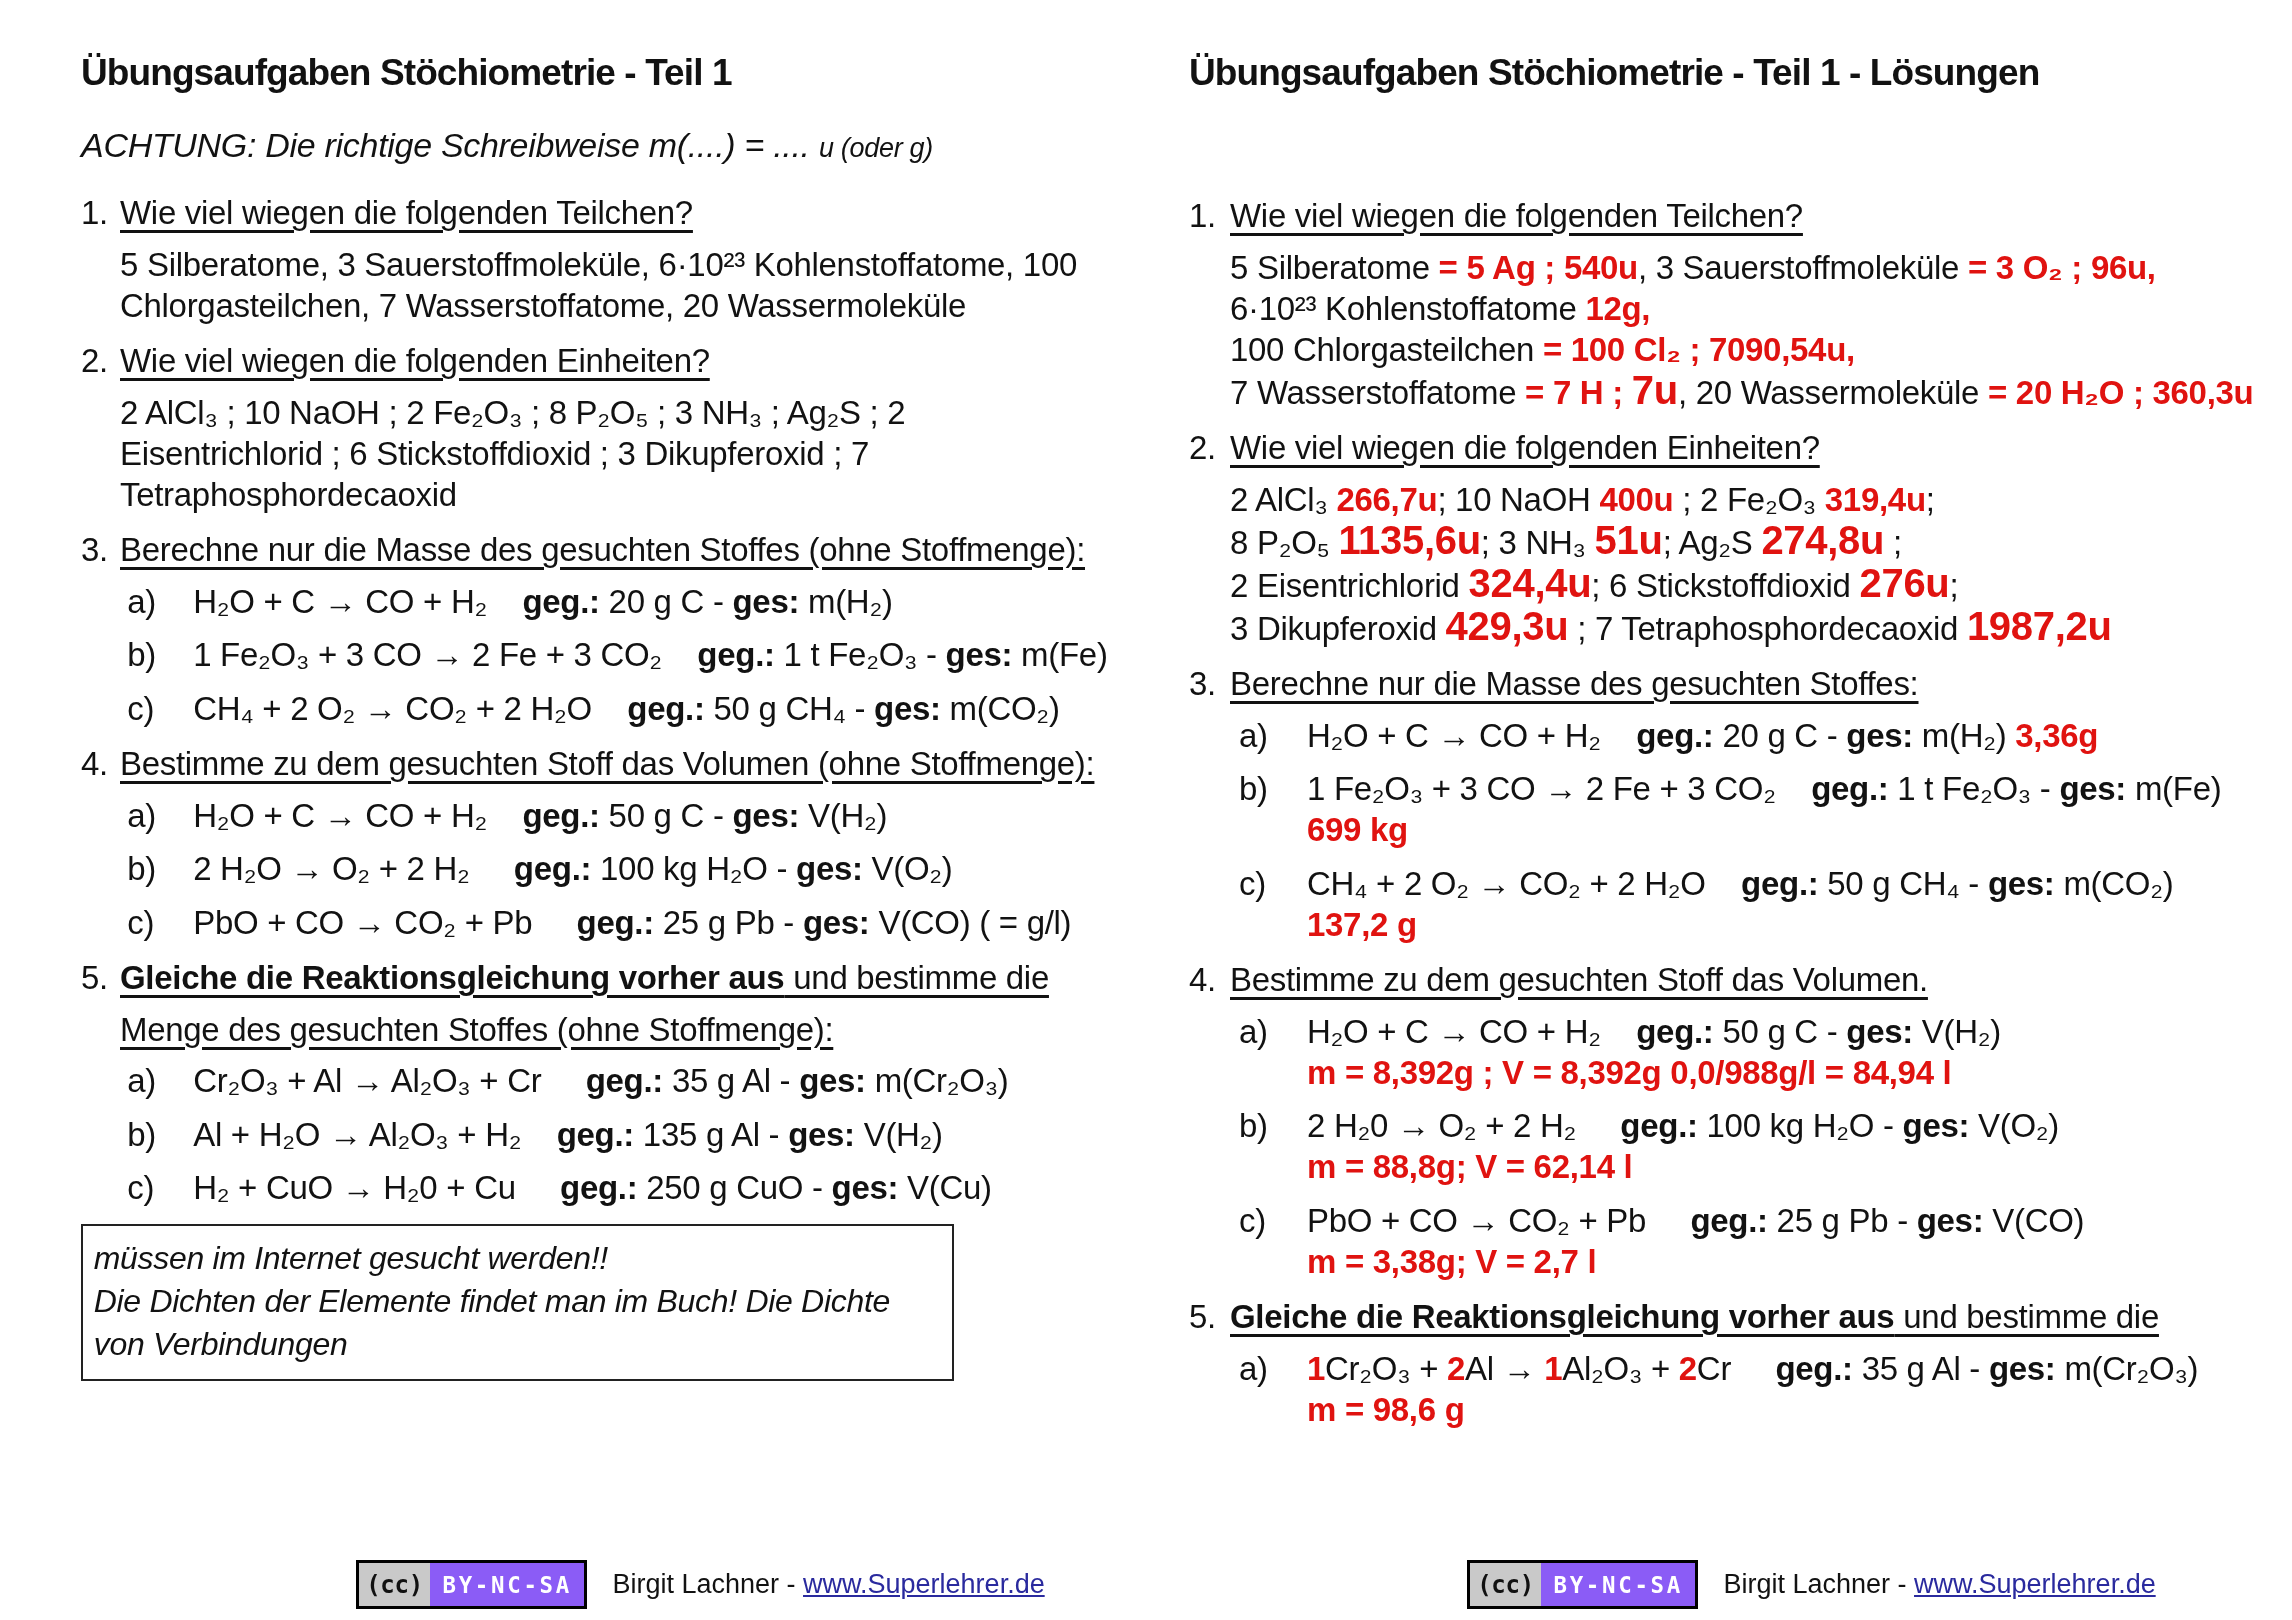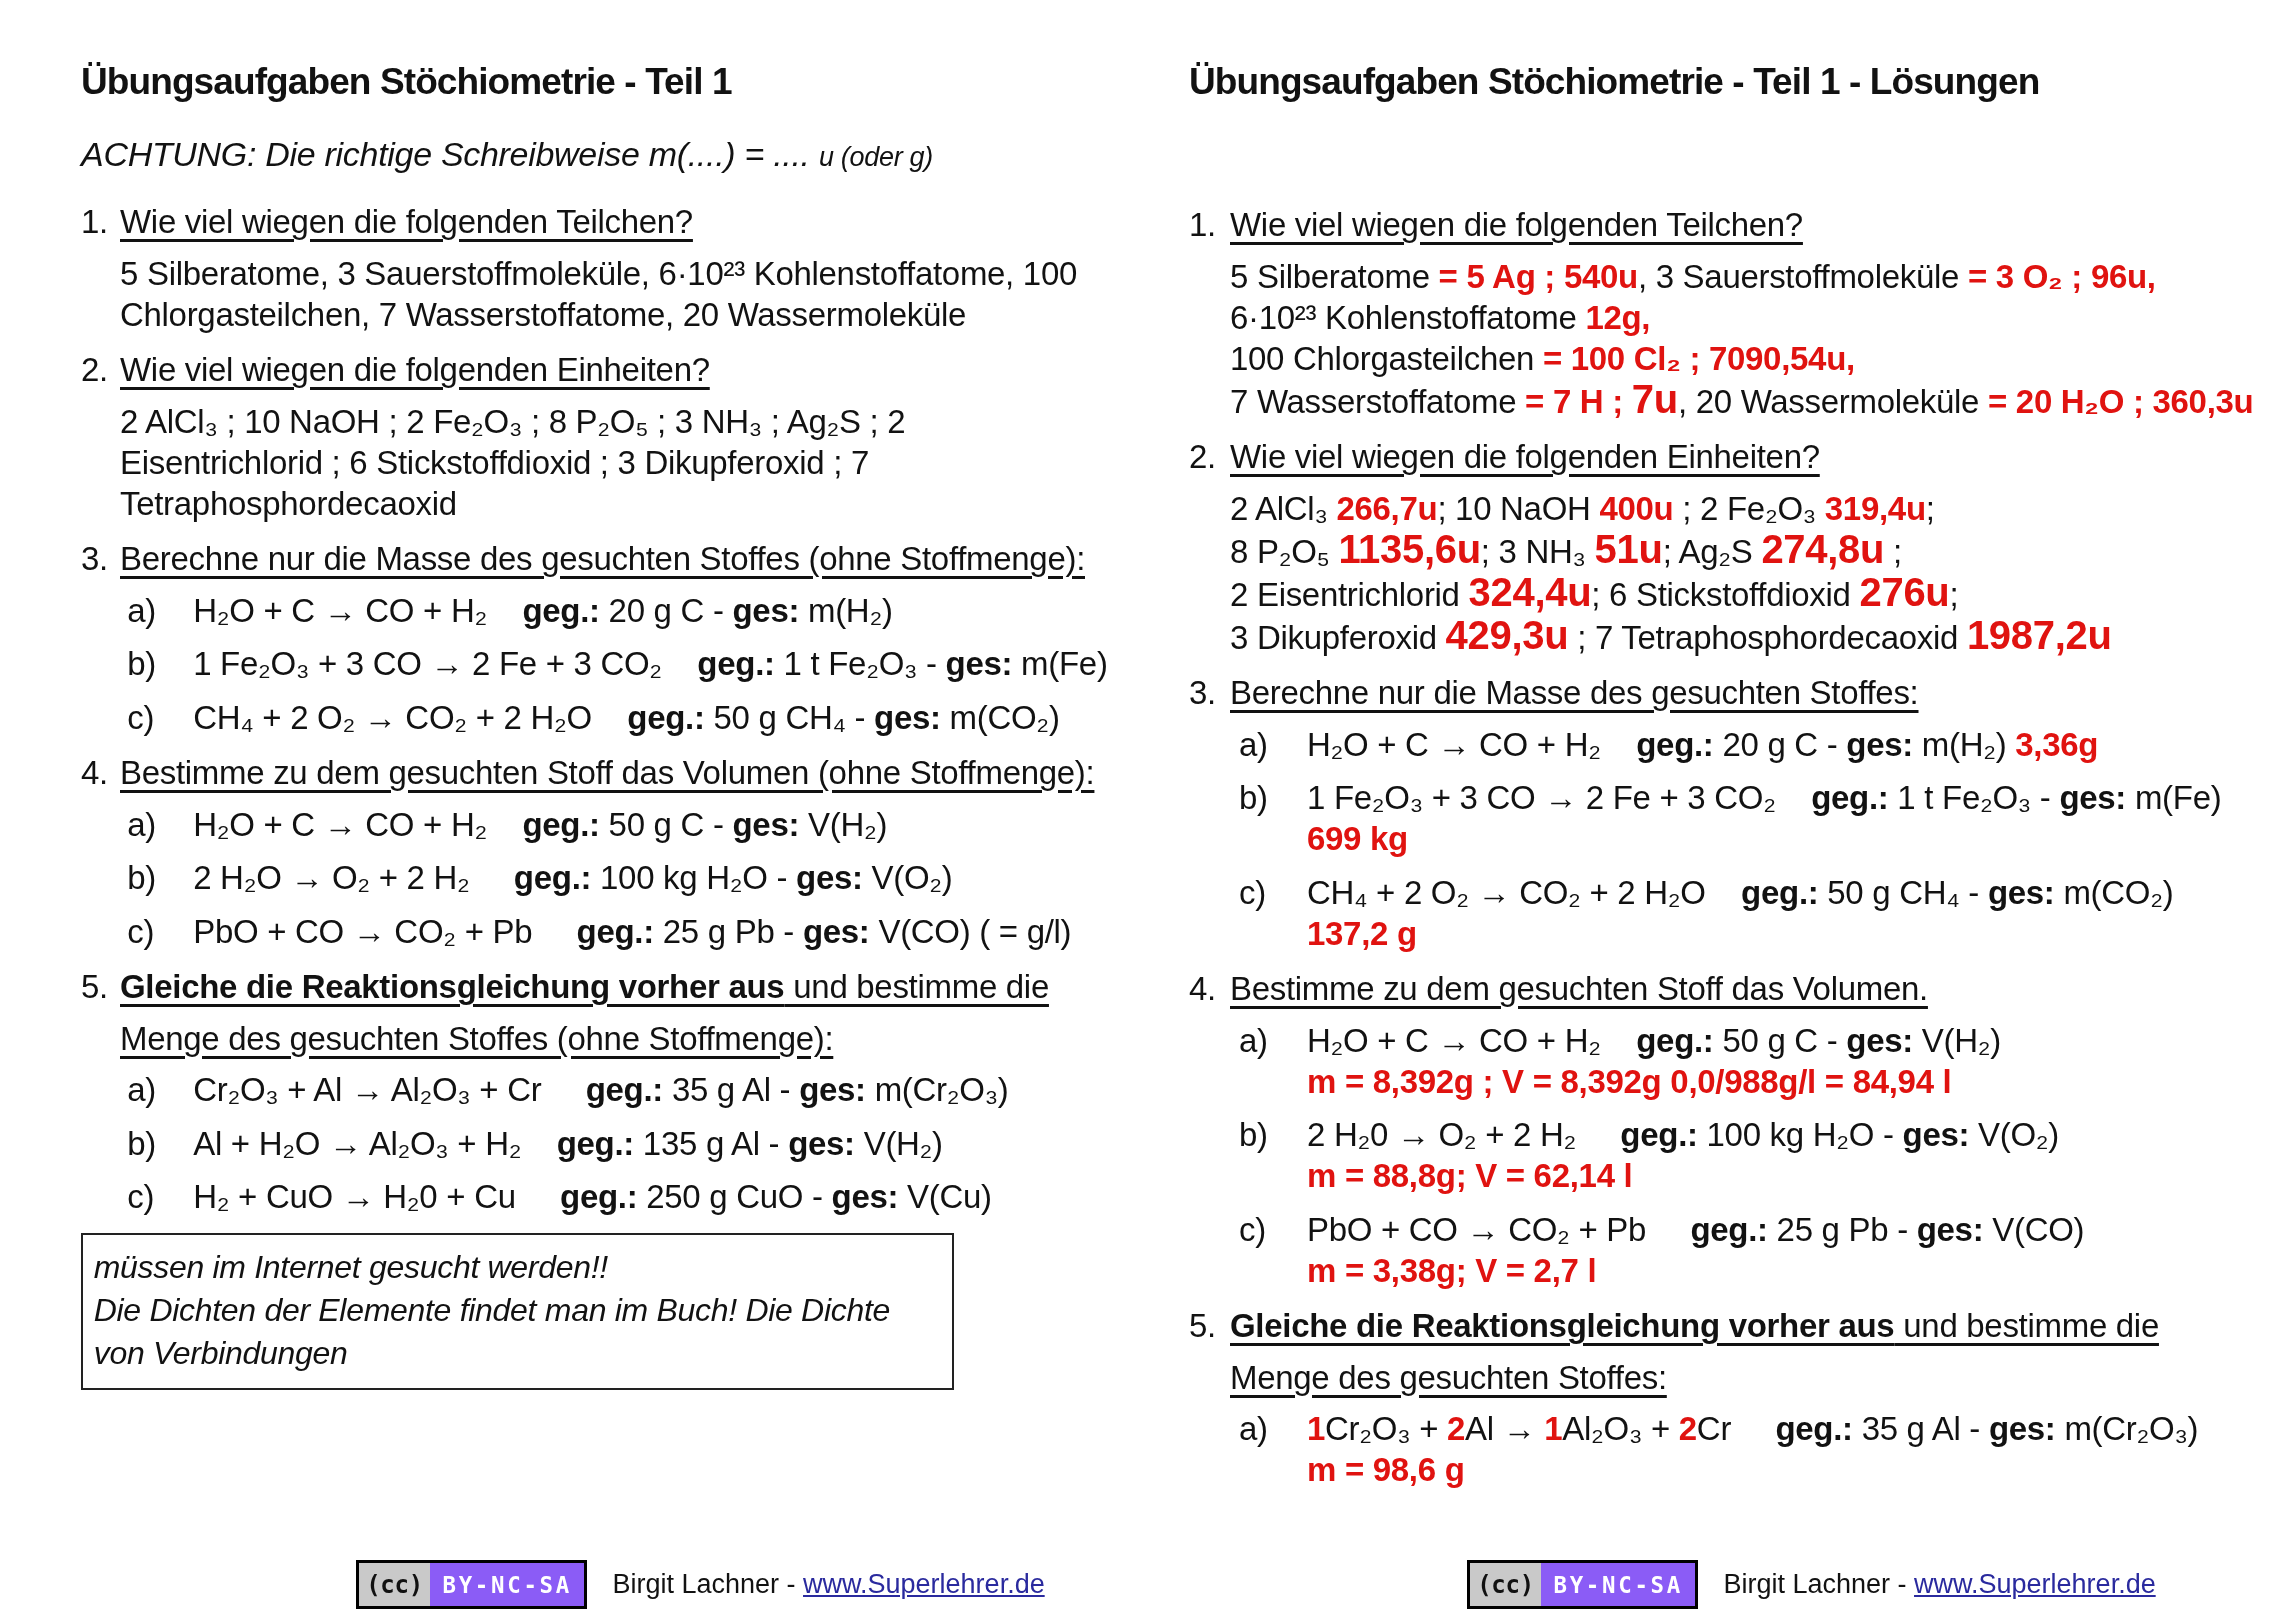--- a/index.html
+++ b/index.html
@@ -1,21 +1,21 @@
 <!DOCTYPE html>
 <html style="font-size:14.3px"><head>
 <meta charset="utf-8">
 <style>
   html,body{margin:0;padding:0;}
   body{
     width:2293px;height:1620px;position:relative;background:#ffffff;
     font-family:"Liberation Sans","DejaVu Sans",sans-serif;
     color:#121212;overflow:hidden;letter-spacing:-0.3px;
   }
-  .col{position:absolute;top:59px;}
+  .col{position:absolute;top:50px;}
   #colL{left:81px;width:1070px;}
   #colR{left:1189px;width:1088px;}
   .title{font-size:37px;font-weight:bold;letter-spacing:-0.9px;line-height:45px;}
   #colL .title{margin-bottom:30px;}
   #colR .title{margin-bottom:100px;}
   .notice{font-size:34px;line-height:41px;margin-bottom:23px;white-space:nowrap;}
   .it{font-style:italic;}
   .sm{font-size:27px;}
   .item{position:relative;padding-left:39px;margin-bottom:14.3px;}
   #colR .item{padding-left:41px;}
@@ -218,21 +218,20 @@
           <span class="slabel">c)</span>
           <div class="scontent">
             <div class="line"><span>PbO + CO → CO₂ + Pb&nbsp;&nbsp;&nbsp;&nbsp; </span><span class="b">geg.:</span><span> 25 g Pb - </span><span class="b">ges:</span><span> V(CO)</span></div>
             <div class="line"><span class="red">m = 3,38g; V = 2,7 l</span></div>
           </div>
         </div>
       </div>
       <div class="item">
         <span class="num">5.</span>
         <div class="hline"><span class="u"><span class="b">Gleiche die Reaktionsgleichung vorher aus</span><span> und bestimme die</span></span></div>
-        <div class="hline"><span class="u"><span>Menge des gesuchten Stoffes:</span></span></div>
         <div class="sub">
           <span class="slabel">a)</span>
           <div class="scontent">
             <div class="line"><span class="red">1</span><span>Cr₂O₃ + </span><span class="red">2</span><span>Al → </span><span class="red">1</span><span>Al₂O₃ + </span><span class="red">2</span><span>Cr&nbsp;&nbsp;&nbsp;&nbsp; </span><span class="b">geg.:</span><span> 35 g Al - </span><span class="b">ges:</span><span> m(Cr₂O₃)</span></div>
             <div class="line"><span class="red">m = 98,6 g</span></div>
           </div>
         </div>
       </div>
     </div>
 </div>

